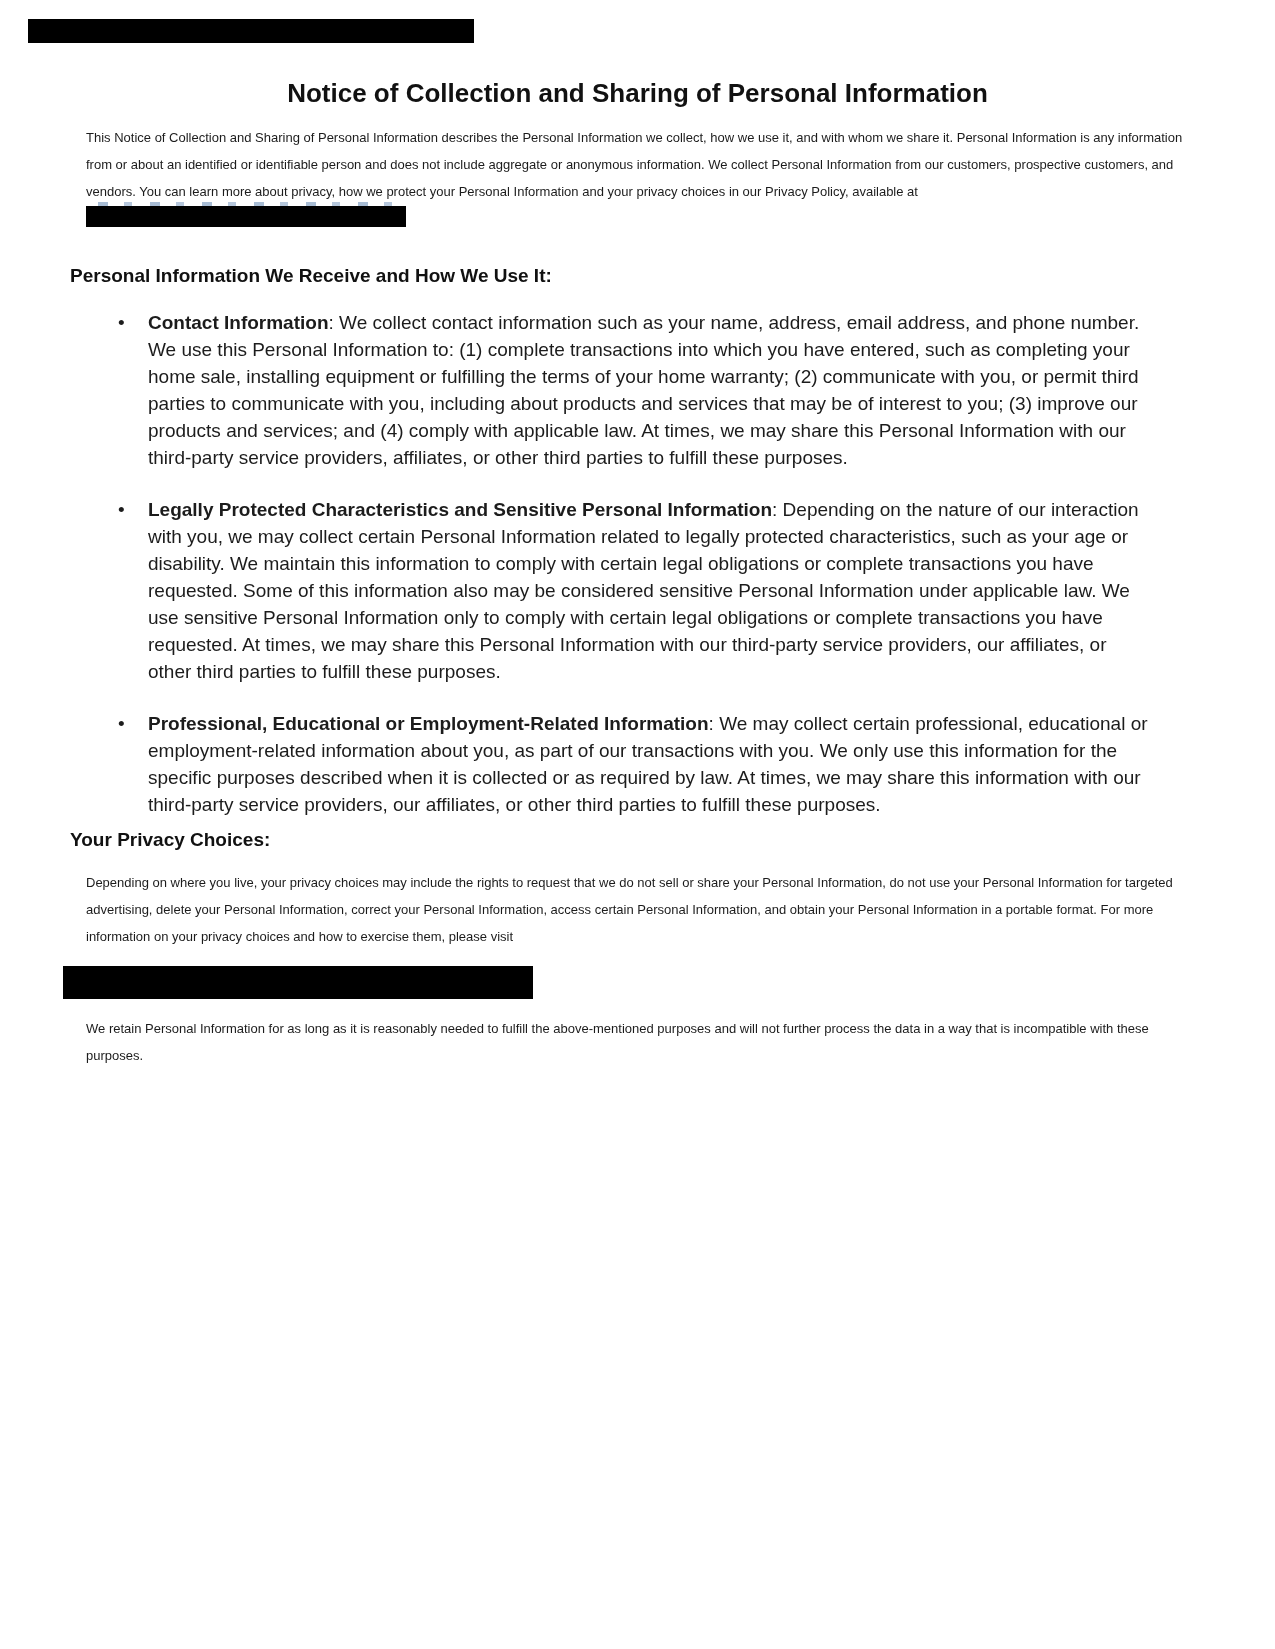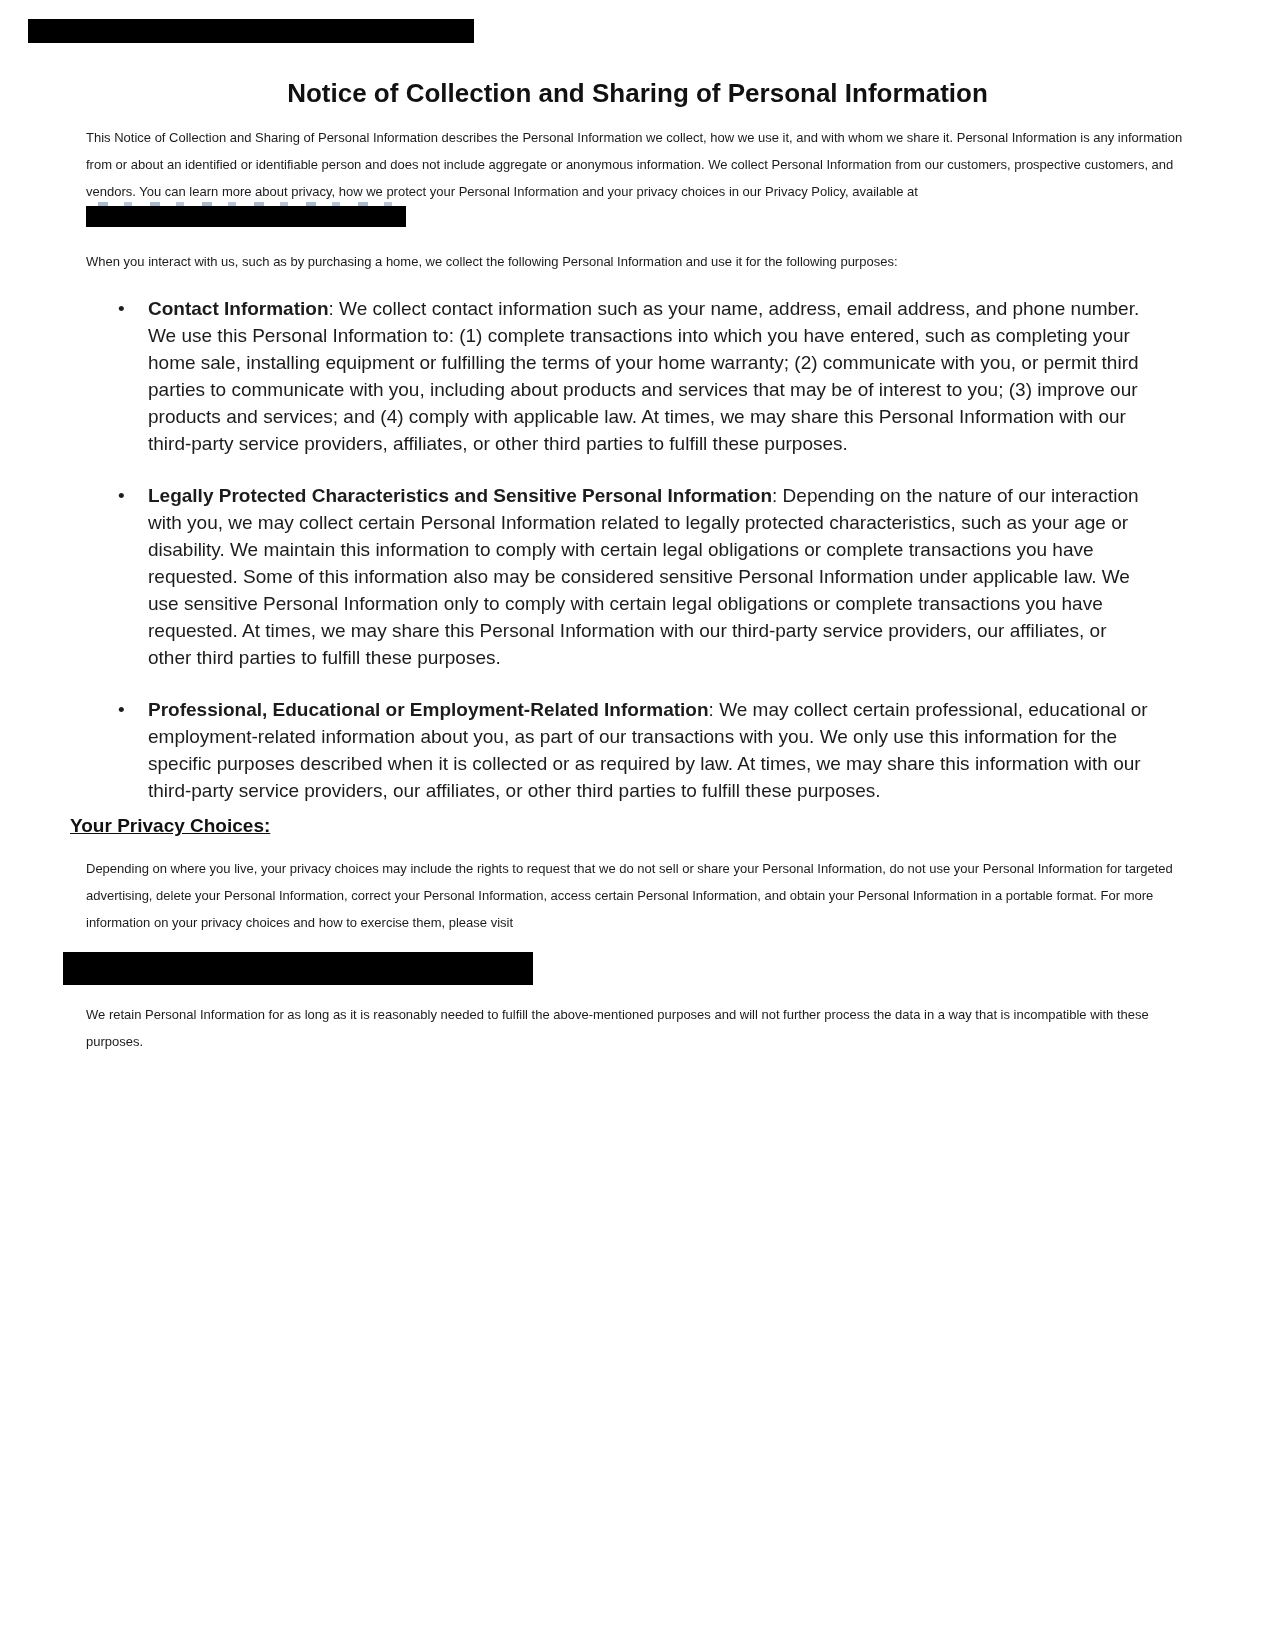--- a/index.html
+++ b/index.html
@@ -122,30 +122,30 @@
   <div class="top-redaction"></div>
 
   <div class="content">
 
     <h1 class="title">Notice of Collection and Sharing of Personal Information</h1>
 
     <p class="body intro"><span>This Notice of Collection and Sharing of Personal Information describes the Personal Information we collect, how we use it, and with whom we share it.  Personal Information is any information from or about an identified or identifiable person and does not include aggregate or anonymous information.  We collect Personal Information from our customers, prospective customers, and vendors. You can learn more about privacy, how we protect your Personal Information and your privacy choices in our Privacy Policy, available at</span>
       <span class="inline-redaction"><span class="link-remnant"></span></span>
     </p>
 
+    <h2 class="sec-heading">Personal Information We Receive and How We Use It:</h2>
 
-    <p class="body lead">When you interact with us, such as by purchasing a home, we collect the following Personal Information and use it for the following purposes:</p>
 
     <ul class="bullets">
       <li><strong>Contact Information</strong><span>: We collect contact information such as your name, address, email address, and phone number.  We use this Personal Information to: (1) complete transactions into which you have entered, such as completing your home sale, installing equipment or fulfilling the terms of your home warranty; (2) communicate with you, or permit third parties to communicate with you, including about products and services that may be of interest to you; (3) improve our products and services; and (4) comply with applicable law.  At times, we may share this Personal Information with our third-party service providers, affiliates, or other third parties to fulfill these purposes.</span></li>
       <li><strong>Legally Protected Characteristics and Sensitive Personal Information</strong><span>: Depending on the nature of our interaction with you, we may collect certain Personal Information related to legally protected characteristics, such as your age or disability.  We maintain this information to comply with certain legal obligations or complete transactions you have requested.  Some of this information also may be considered sensitive Personal Information under applicable law. We use sensitive Personal Information only to comply with certain legal obligations or complete transactions you have requested. At times, we may share this Personal Information with our third-party service providers, our affiliates, or other third parties to fulfill these purposes.</span></li>
       <li><strong>Professional, Educational or Employment-Related Information</strong><span>: We may collect certain professional, educational or employment-related information about you, as part of our transactions with you.  We only use this information for the specific purposes described when it is collected or as required by law.  At times, we may share this information with our third-party service providers, our affiliates, or other third parties to fulfill these purposes.</span></li>
     </ul>
 
-    <h2 class="sec-heading" style="margin-top:0;text-decoration:underline;">Your Privacy Choices:</h2>
+    <h2 class="sec-heading" style="margin-top:0;">Your Privacy Choices:</h2>
 
     <p class="body lead">Depending on where you live, your privacy choices may include the rights to request that we do not sell or share your Personal Information, do not use your Personal Information for targeted advertising, delete your Personal Information, correct your Personal Information, access certain Personal Information, and obtain your Personal Information in a portable format. For more information on your privacy choices and how to exercise them, please visit</p>
 
     <div class="block-redaction"></div>
 
 
     <p class="body lead">We retain Personal Information for as long as it is reasonably needed to fulfill the above-mentioned purposes and will not further process the data in a way that is incompatible with these purposes.</p>
 
 
   </div>

